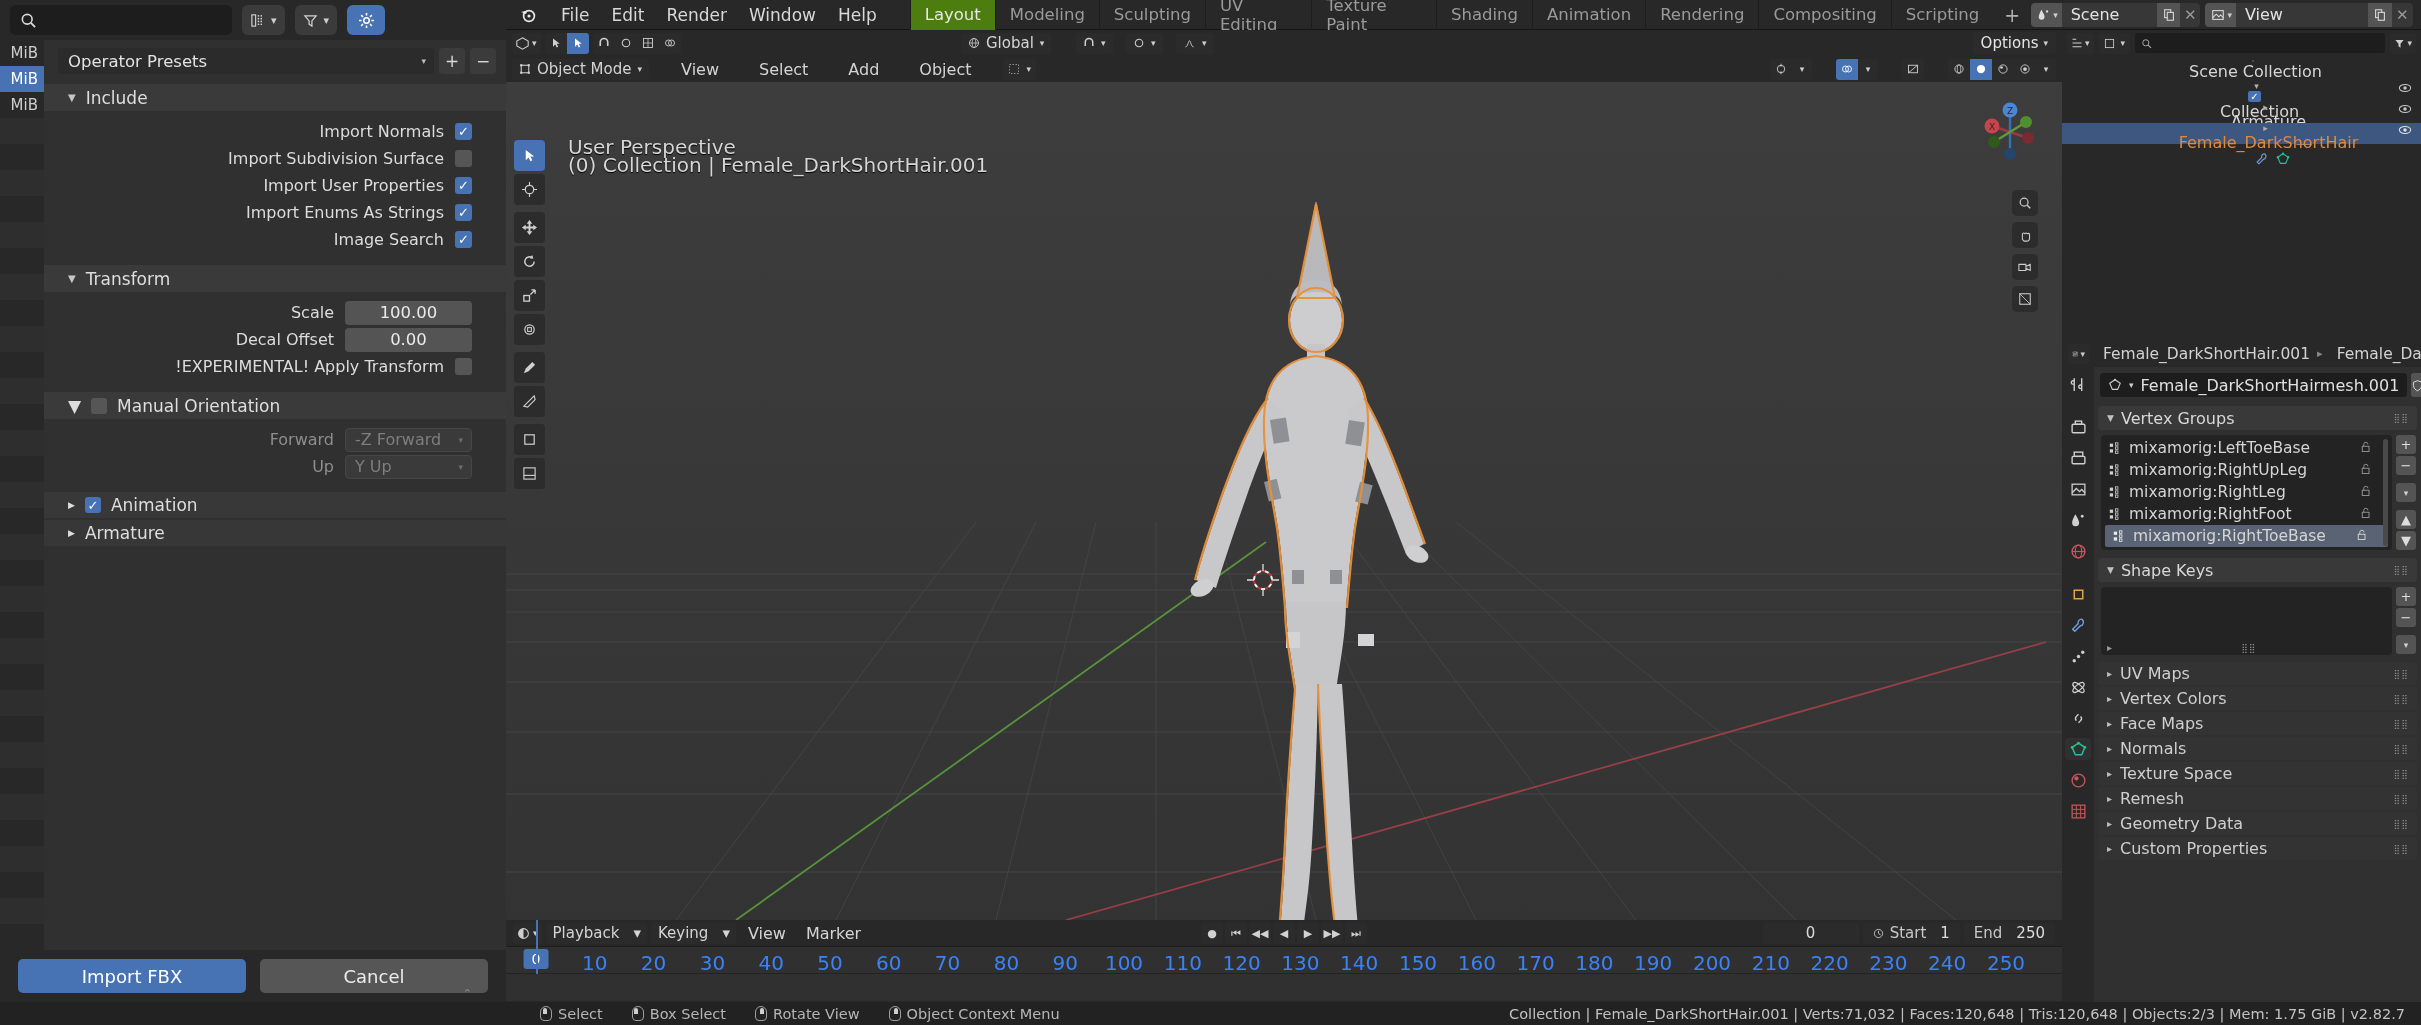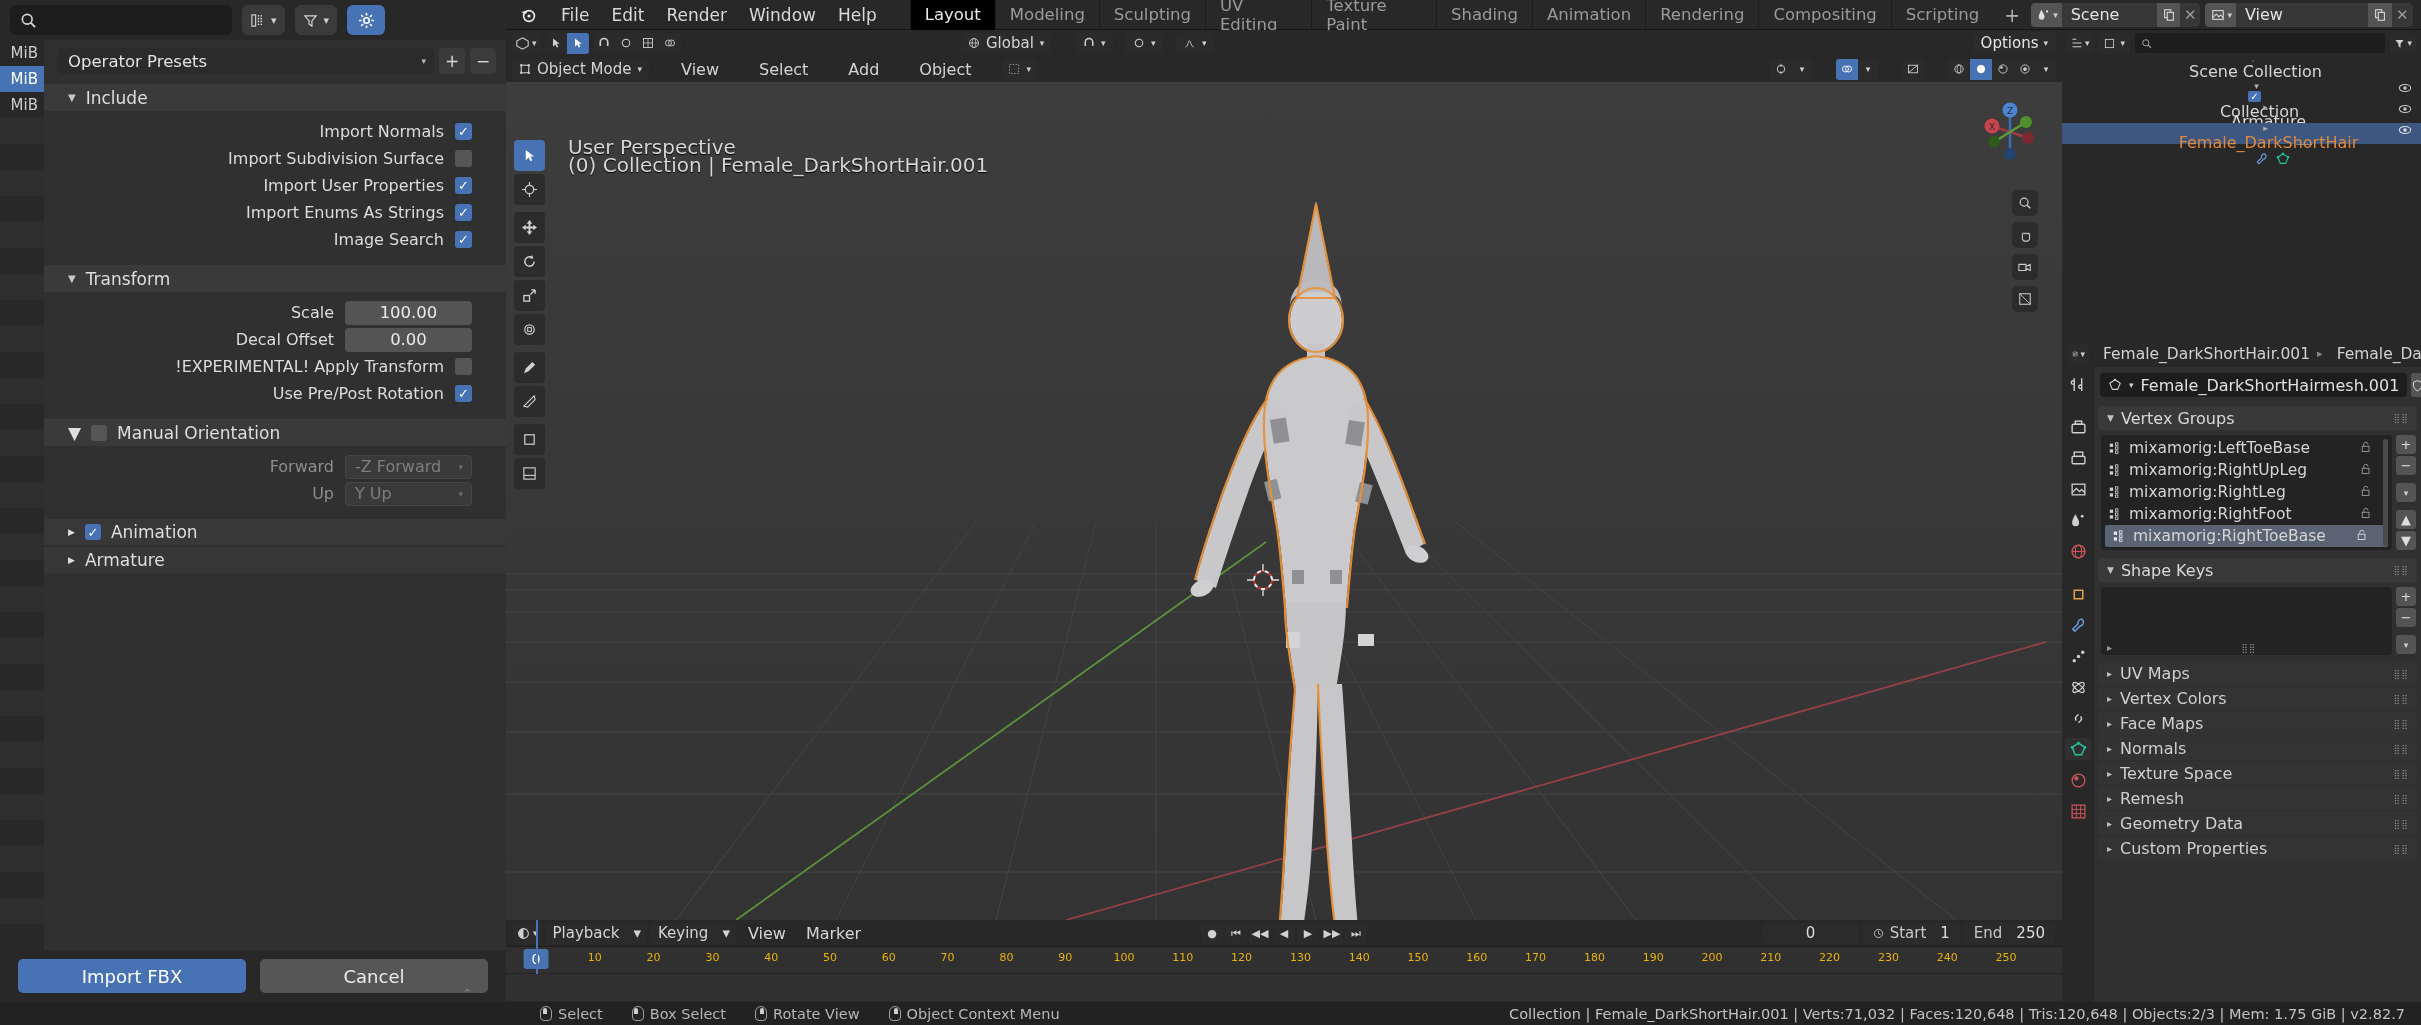--- a/index.html
+++ b/index.html
@@ -20,21 +20,21 @@
     border-bottom: 1px solid #151515;
   }
   .blender-logo { margin: 0 12px 0 12px; width: 20px; height: 20px; position: relative; }
   .blender-logo svg { display:block; }
   .menu-item { padding: 3px 11px; font-size: 17px; color: #d8d8d8; white-space: nowrap; border-radius: 3px; }
   .wkspace-tabs { display: flex; align-items: center; margin-left: 22px; height: 30px; }
   .wk-tab {
     padding: 6px 14px; font-size: 16.5px; color: #9a9a9a;
     border-left: 1px solid #1d1d1d; height: 30px; display:flex; align-items:center;
   }
-  .wk-tab.active { background: #000000; color: #e8e8e8; }
+  .wk-tab.active { background: #4d7c0f; color: #e8e8e8; }
   .wk-plus { padding: 4px 11px; color: #b0b0b0; font-size: 19px; }
   .topbar-right { margin-left: auto; display: flex; align-items: center; gap: 5px; padding-right: 8px; }
   .id-block { display: flex; align-items: center; background: #1d1d1d; border-radius: 4px; height: 24px; overflow:hidden; }
   .id-icon-btn { background:#545454; height:24px; display:flex; align-items:center; padding: 0 4px 0 6px; gap:2px; }
   .id-name { background: #373737; padding: 0 38px 0 9px; height: 24px; line-height: 24px; font-size: 16px; color: #e2e2e2; }
   .id-copy { background:#545454; width: 24px; height:24px; display:flex;align-items:center;justify-content:center; }
   .id-x { width: 22px; height:24px; display:flex;align-items:center;justify-content:center; color:#9a9a9a; font-size:15px; background:#373737;}
   .mini-ico { width: 14px; height: 14px; display:inline-block; }
   .chev { font-size: 9px; color: #cfcfcf; }
 
@@ -84,21 +84,21 @@
   .timeline { position:absolute; left:506px; top: 920px; width: 1556px; height: 82px; background:#282828; }
   .tl-header { height: 27px; display:flex; align-items:center; gap:4px; padding: 0 7px; border-bottom:1px solid #1d1d1d;}
   .tl-playback { display:flex; align-items:center; background:#2b2b2b; border-radius:3px; height:21px; }
   .tl-playback > span { padding: 0 7px; font-size: 15px; color:#d4d4d4; }
   .tl-center { position:absolute; left: 50%; transform: translateX(-50%); display:flex; align-items:center; gap: 2px; }
   .tl-pbtn { width:22px;height:21px;background:#2b2b2b;display:flex;align-items:center;justify-content:center;color:#d2d2d2;font-size:11px;}
   .tl-right { margin-left:auto; display:flex; align-items:center; gap: 4px; }
   .tl-field { background:#2b2b2b; border-radius:3px; height:21px; display:flex;align-items:center; padding:0 10px; font-size:15px; color:#dcdcdc; }
   .tl-field .lab { color:#c8c8c8; margin-right: 14px; }
   .tl-ruler { position:relative; height: 27px; background:#303030; border-bottom:1px solid #232323;}
-  .tl-tick { position:absolute; top: 4px; font-size: 11px; color:#eab308; transform: translateX(-50%); }
+  .tl-tick { position:absolute; top: 4px; font-size: 20px; color:#3b82f6; transform: translateX(-50%); }
   .tl-cf { position:absolute; top:2px; background:#4772b3; color:#fff; border-radius:3px; font-size:14px; padding: 2px 8px; transform: translateX(-50%);}
   .tl-body { height: 27px; background:#303030; position:relative;}
   .tl-playhead { position:absolute; top:0; width:2px; height: 54px; background:#4772b3; }
 
   
   .outliner { position:absolute; left: 2062px; top: 30px; width: 359px; height: 310px; background:#282828; }
   .out-header { height: 26px; display:flex; align-items:center; gap:5px; padding: 0 5px; background:#282828;}
   .out-list { padding-top: 4px; font-size: 16px; }
   .out-row { display:flex; align-items:center; height: 21px; padding-left: 6px; position:relative;flex-direction:column; }
   .out-row.active-hl { background:#3d5780; }
@@ -1232,24 +1232,20 @@
           <span class="numfield">100.00</span>
         </div>
         <div class="prow">
           <span class="lbl">Decal Offset</span>
           <span class="numfield">0.00</span>
         </div>
         <div class="prow">
           <span class="lbl">!EXPERIMENTAL! Apply Transform</span>
           <span class="cb"></span>
         </div>
-        <div class="prow">
-          <span class="lbl">Use Pre/Post Rotation</span>
-          <span class="cb on"></span>
-        </div>
       </div>
 
       <div class="sub-head">
         <span class="tri">▼</span>
         <span class="cb" style="width:16px;height:16px;"></span>
         <span>Manual Orientation</span>
       </div>
       <div class="sec-body">
         <div class="prow">
           <span class="lbl dim">Forward</span>

